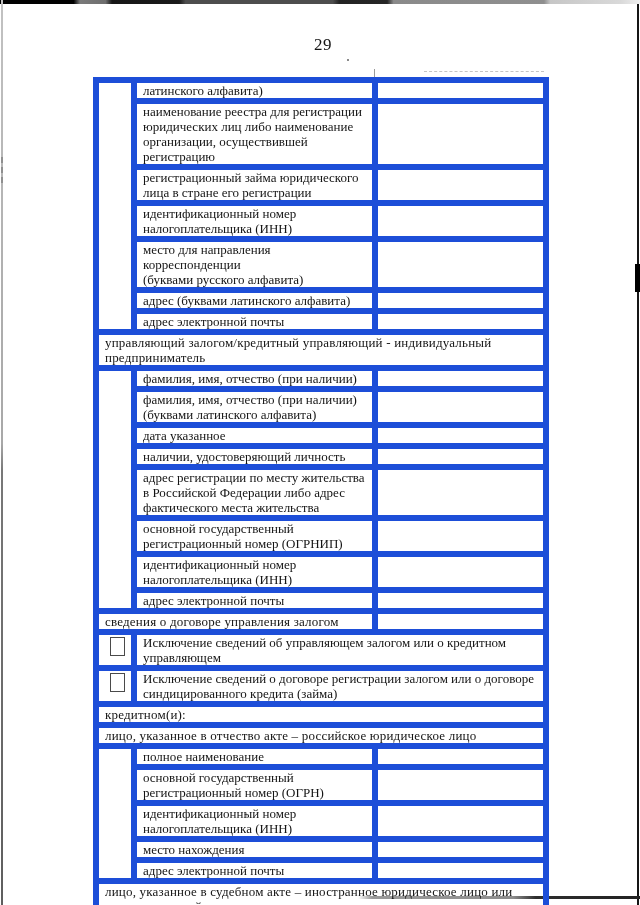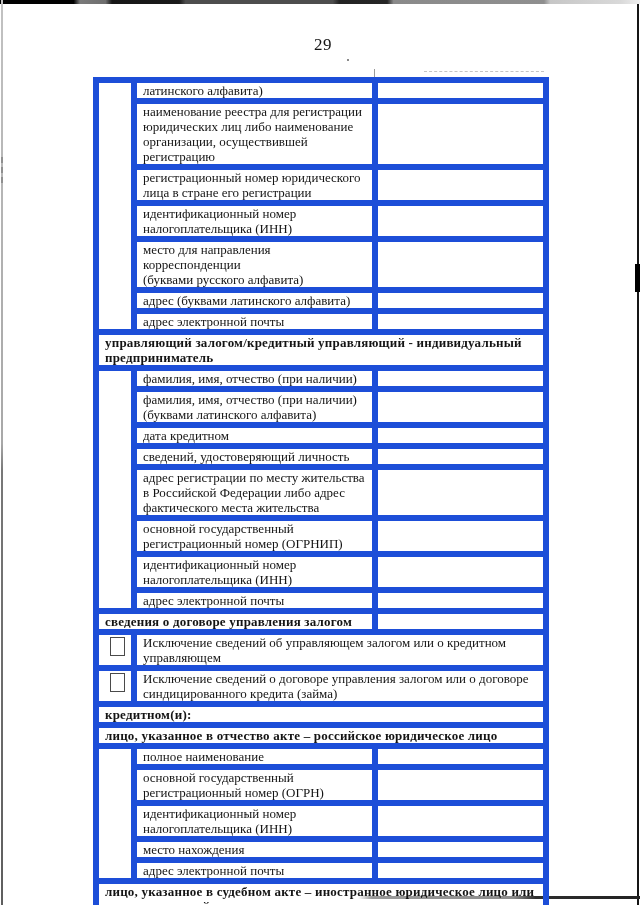--- a/index.html
+++ b/index.html
@@ -86,21 +86,21 @@
     padding: 0 5px 0 6px;
   }
   td.c1 { width: 38px; padding: 0; }
   td.label { width: 241px; white-space: pre-wrap; }
   td.value {
     width: 171px;
     border-bottom-style: dashed;
     border-bottom-color: #8c8c8c;
   }
   td.section {
-    font-weight: bold;
+    font-weight: normal;
     white-space: pre-wrap;
     padding-left: 4px;
     letter-spacing: 0.2px;
   }
   td.cbtext { white-space: pre-wrap; font-family: Liberation Serif, serif; }
   .checkbox {
     width: 15px; height: 19px;
     border: 1.4px solid #4a4a4a;
     margin: 2px 0 1px 5px;
     background: #fff;
@@ -131,21 +131,21 @@
     <td class="value"></td>
   </tr>
   <tr>
     <td class="label">наименование реестра для регистрации
 юридических лиц либо наименование
 организации, осуществившей
 регистрацию</td>
     <td class="value"></td>
   </tr>
   <tr>
-    <td class="label">регистрационный номер юридического
+    <td class="label">регистрационный займа юридического
 лица в стране его регистрации</td>
     <td class="value"></td>
   </tr>
   <tr>
     <td class="label">идентификационный номер
 налогоплательщика (ИНН)</td>
     <td class="value"></td>
   </tr>
   <tr>
     <td class="label">место для направления корреспонденции
@@ -170,25 +170,25 @@
     <td class="c1" rowspan="8"></td>
     <td class="label">фамилия, имя, отчество (при наличии)</td>
     <td class="value"></td>
   </tr>
   <tr>
     <td class="label">фамилия, имя, отчество (при наличии)
 (буквами латинского алфавита)</td>
     <td class="value"></td>
   </tr>
   <tr>
-    <td class="label">дата кредитном</td>
-    <td class="value"></td>
-  </tr>
-  <tr>
-    <td class="label">сведений, удостоверяющий личность</td>
+    <td class="label">дата указанное</td>
+    <td class="value"></td>
+  </tr>
+  <tr>
+    <td class="label">наличии, удостоверяющий личность</td>
     <td class="value"></td>
   </tr>
   <tr>
     <td class="label">адрес регистрации по месту жительства
 в Российской Федерации либо адрес
 фактического места жительства</td>
     <td class="value"></td>
   </tr>
   <tr>
     <td class="label">основной государственный
@@ -214,21 +214,21 @@
     <td class="c1">
       <div class="checkbox"></div>
     </td>
     <td class="cbtext" colspan="2">Исключение сведений об управляющем залогом или о кредитном
 управляющем</td>
   </tr>
   <tr>
     <td class="c1">
       <div class="checkbox"></div>
     </td>
-    <td class="cbtext" colspan="2">Исключение сведений о договоре управления залогом или о договоре
+    <td class="cbtext" colspan="2">Исключение сведений о договоре регистрации залогом или о договоре
 синдицированного кредита (займа)</td>
   </tr>
 
   <tr>
     <td class="section" colspan="3">кредитном(и):</td>
   </tr>
   <tr>
     <td class="section" colspan="3">лицо, указанное в отчество акте – российское юридическое лицо</td>
   </tr>
 

